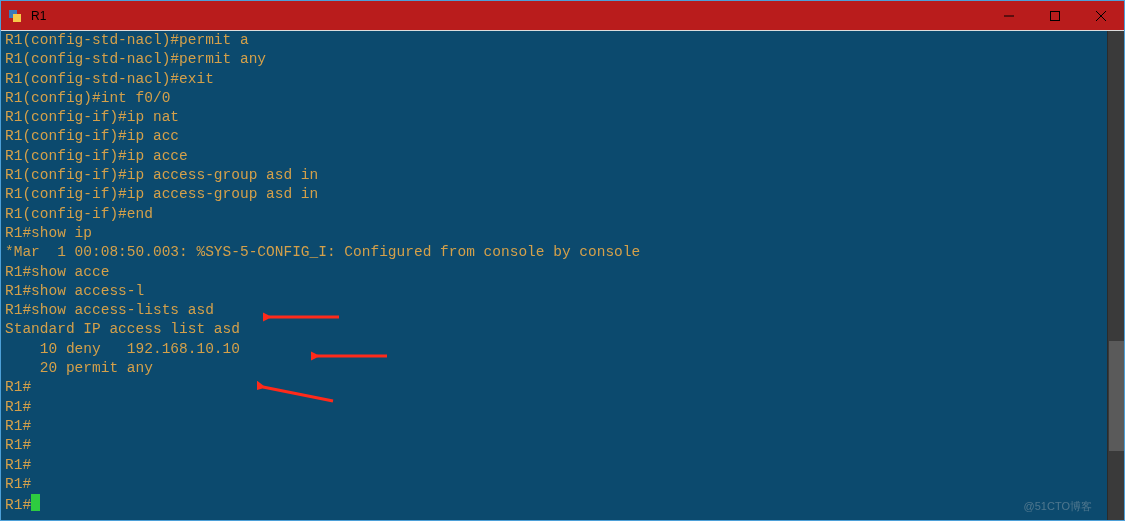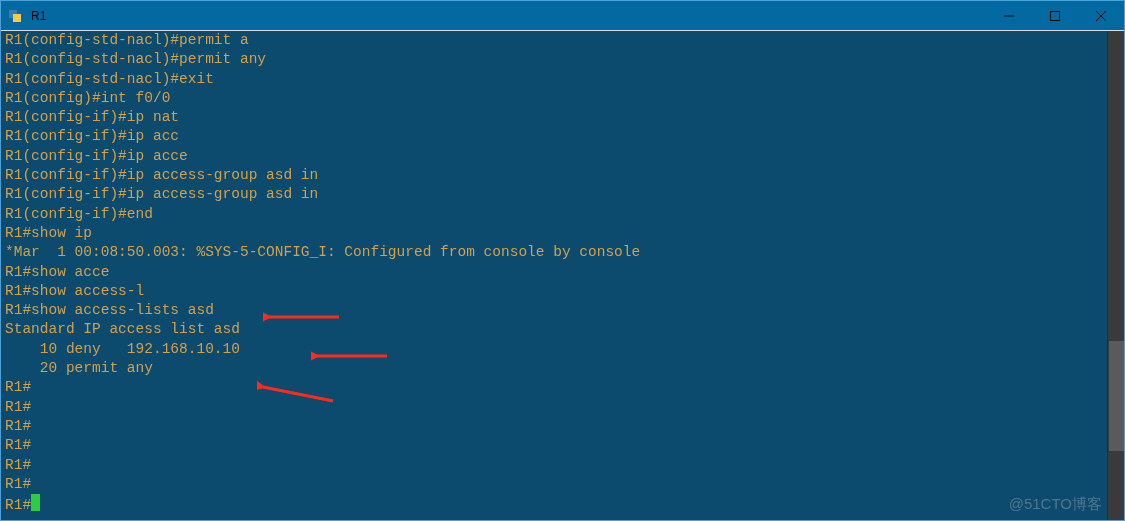--- a/index.html
+++ b/index.html
@@ -6,21 +6,21 @@
   body {
     font-family: "Segoe UI", Tahoma, sans-serif;
     background: #fff;
     width: 1125px;
     height: 521px;
     overflow: hidden;
     border: 1px solid #4da0d8;
   }
   .titlebar {
     height: 30px;
-    background: #0369a1;
+    background: #b91c1c;
     display: flex;
     align-items: center;
     border-bottom: 1px solid #ddd;
   }
   .titlebar .icon-wrap {
     width: 28px;
     display: flex;
     align-items: center;
     justify-content: center;
   }
@@ -80,24 +80,24 @@
     top: 310px;
     height: 110px;
     background: #5a5a5a;
   }
   .arrow {
     position: absolute;
     pointer-events: none;
   }
   .watermark {
     position: absolute;
-    right: 22px;
+    right: 32px;
     bottom: 6px;
     color: rgba(200,200,200,0.35);
-    font-size: 15px;
+    font-size: 11px;
     font-family: sans-serif;
   }
 </style>
 </head>
 <body>
 
 <div class="titlebar">
   <div class="icon-wrap">
     <svg width="16" height="16" viewBox="0 0 16 16">
       <path d="M2 2 L10 2 L10 6 L6 6 L6 10 L2 10 Z" fill="#3b7ab8"></path>

